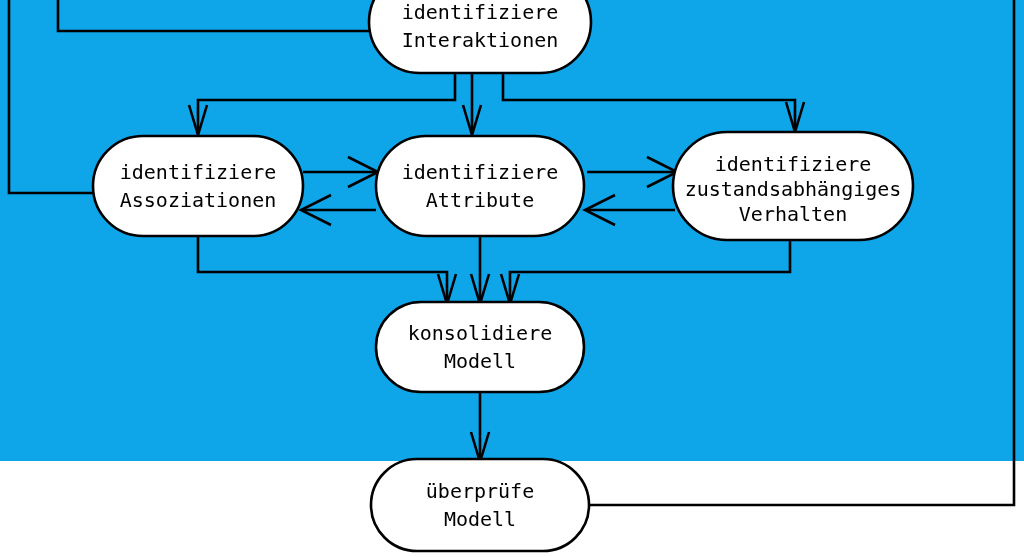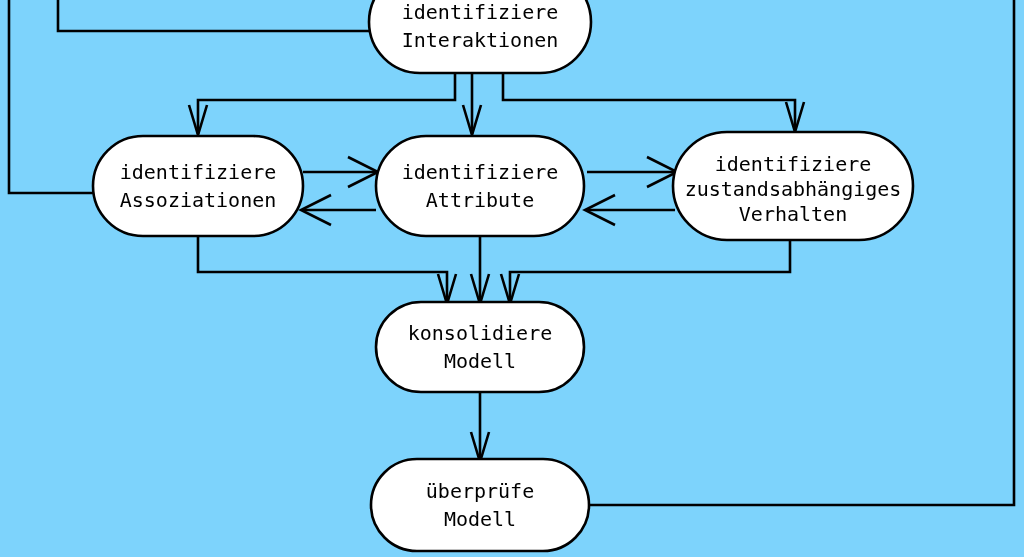--- a/index.html
+++ b/index.html
@@ -9,22 +9,22 @@
   }
   body {
     width: 1024px;
     height: 557px;
     overflow: hidden;
     font-family: "DejaVu Sans Mono", "Liberation Mono", monospace;
   }
   #diagram-root {
     position: relative;
     width: 1024px;
-    height: 557px;
-    background: #7dd3fc;
+    height: 461px;
+    background: #0ea5e9;
   }
   svg.diagram {
     display: block;
     width: 1024px;
     height: 557px;
   }
   .node-shape {
     fill: #ffffff;
     stroke: #000000;
     stroke-width: 2.6;

